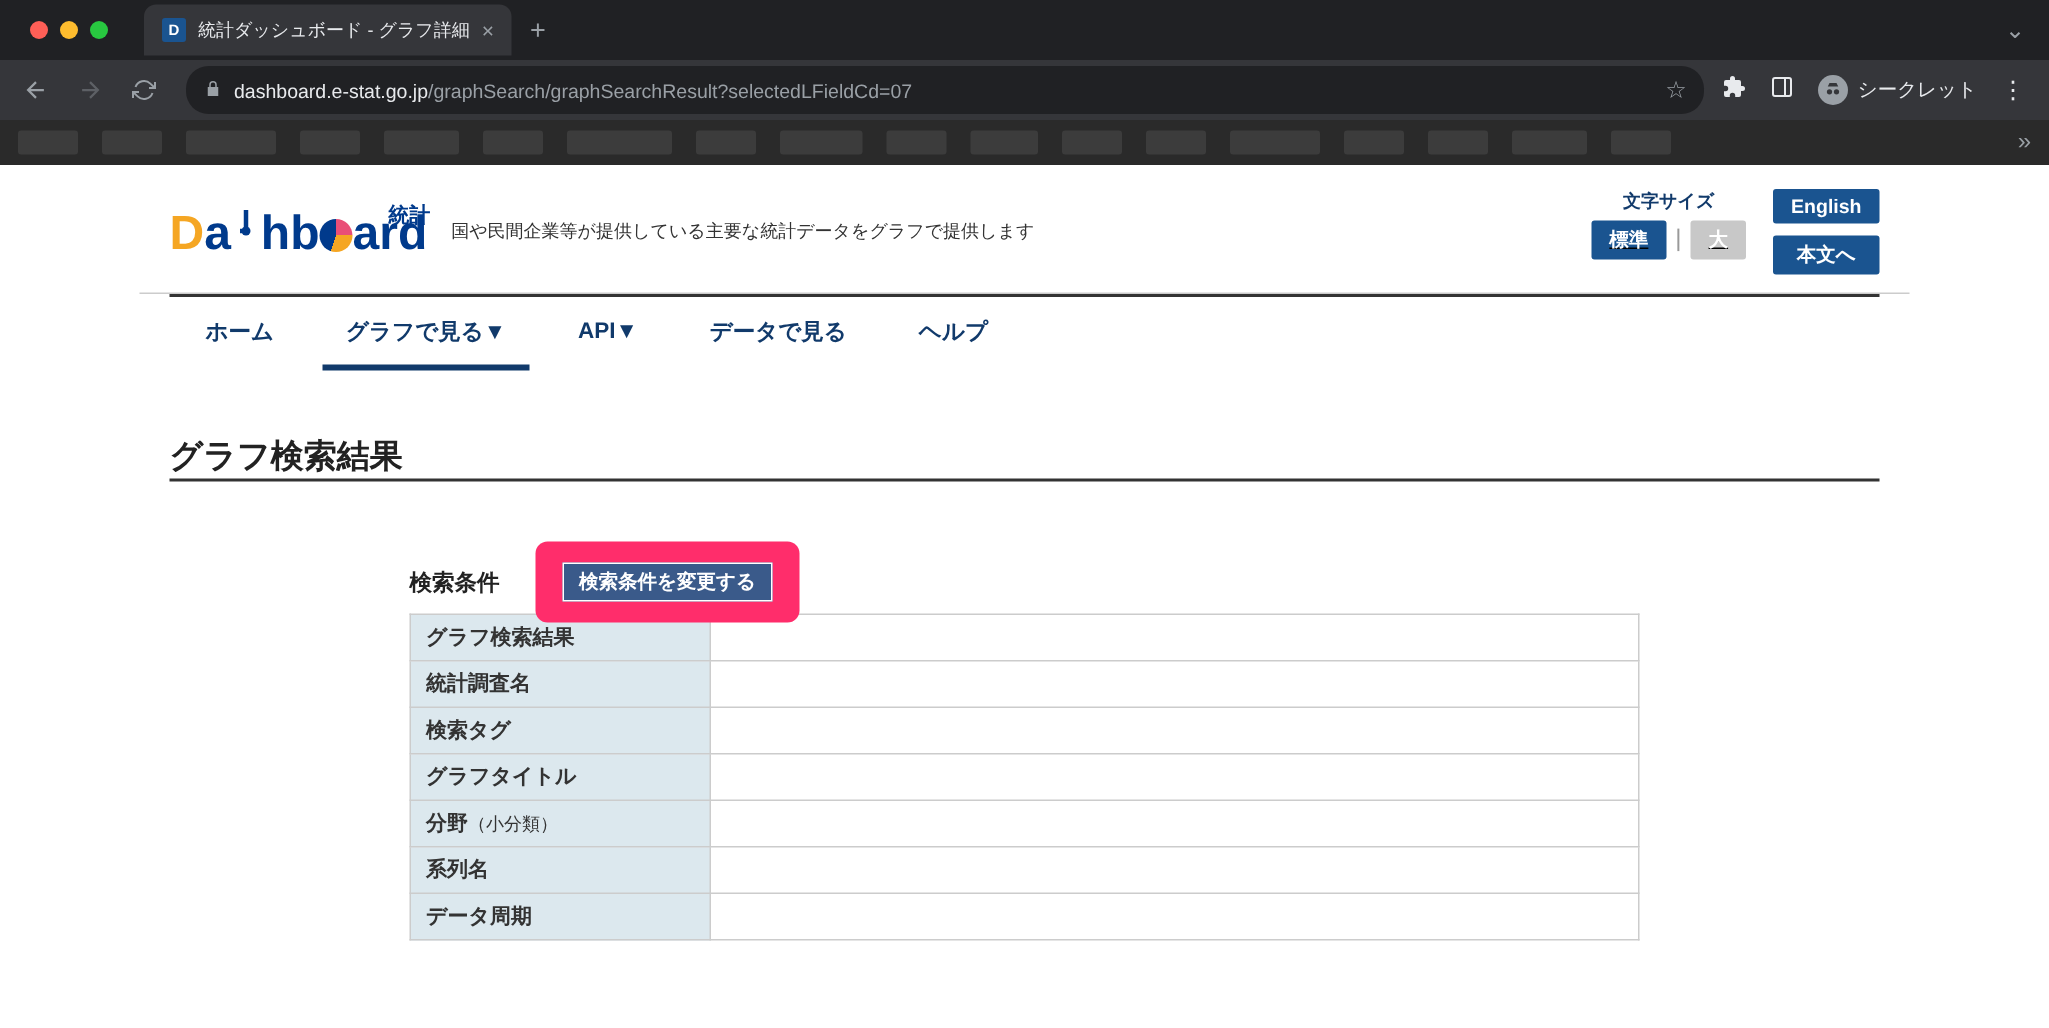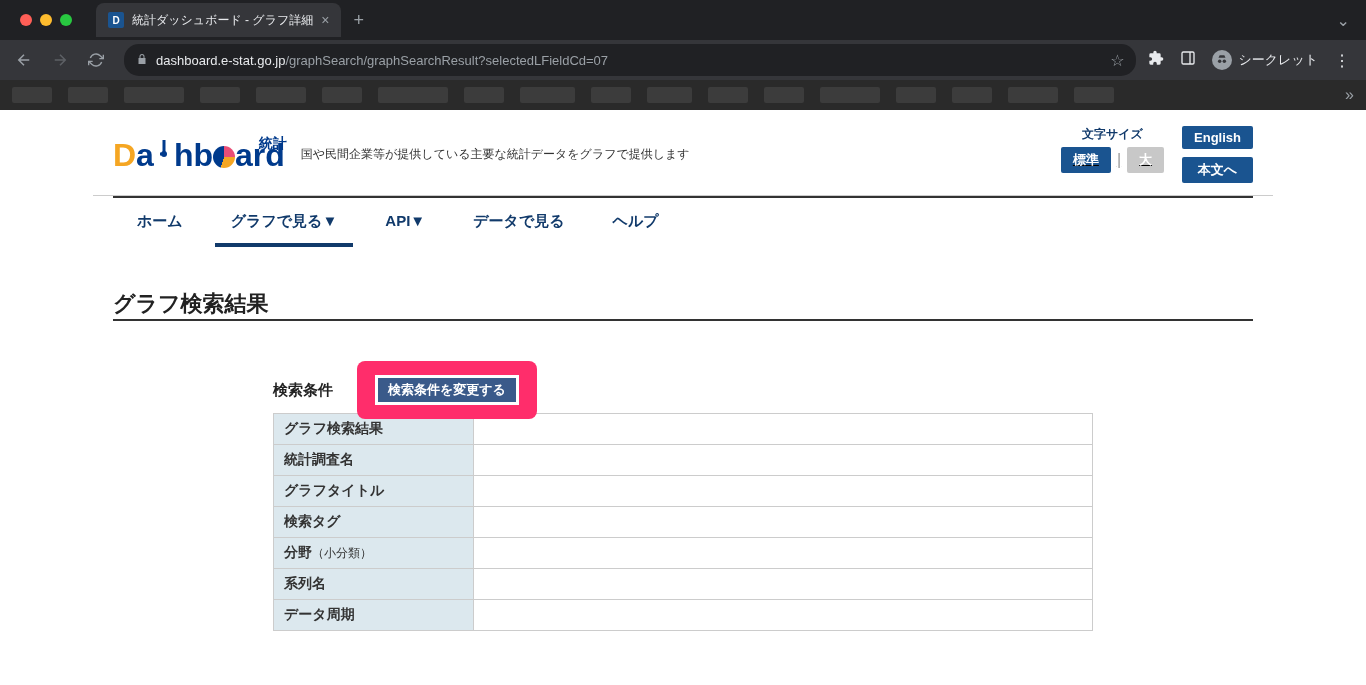--- a/index.html
+++ b/index.html
@@ -292,21 +292,21 @@
       background: #ff2d6b;
       padding: 14px 18px;
       border-radius: 8px;
       display: inline-block;
       position: relative;
       z-index: 2;
     }
     .change-btn {
       background: #3a5a8a;
       color: #fff;
-      border: 3px solid #ffffff;
+      border: 1px solid #ffffff;
       padding: 3px 10px;
       font-size: 13px;
       font-weight: 600;
       cursor: pointer;
       white-space: nowrap;
     }
     .search-header-wrap {
       position: relative;
       margin-bottom: -12px;
     }
@@ -484,25 +484,25 @@
         <tbody>
             <tr>
           <td>グラフ検索結果</td>
           <td></td>
         </tr>
         <tr>
           <td>統計調査名</td>
           <td></td>
         </tr>
         <tr>
+          <td>検索タグ</td>
+          <td></td>
+        </tr>
+        <tr>
           <td>グラフタイトル</td>
-          <td></td>
-        </tr>
-        <tr>
-          <td>検索タグ</td>
           <td></td>
         </tr>
         <tr>
           <td><span>分野</span><span class="sub">（小分類）</span></td>
           <td></td>
         </tr>
         <tr>
           <td>系列名</td>
           <td></td>
         </tr>

